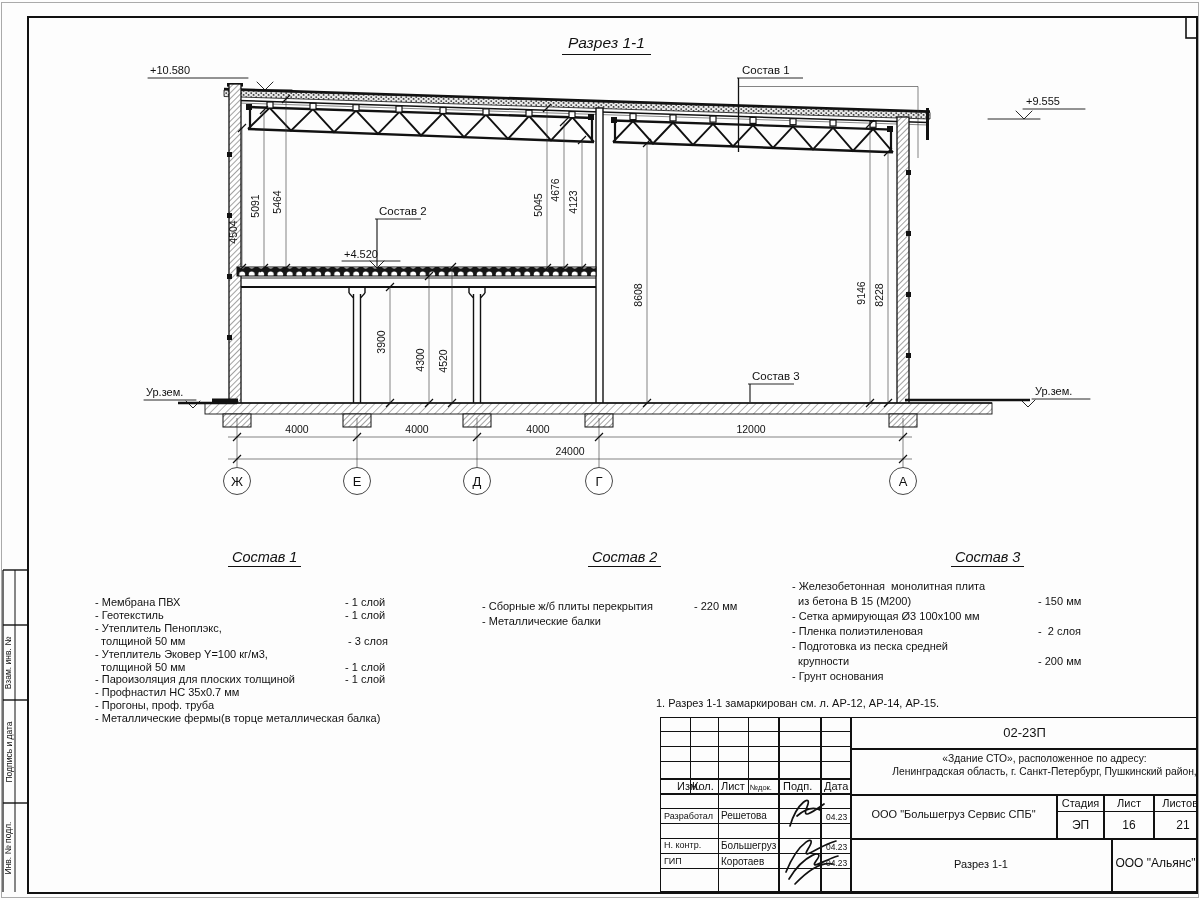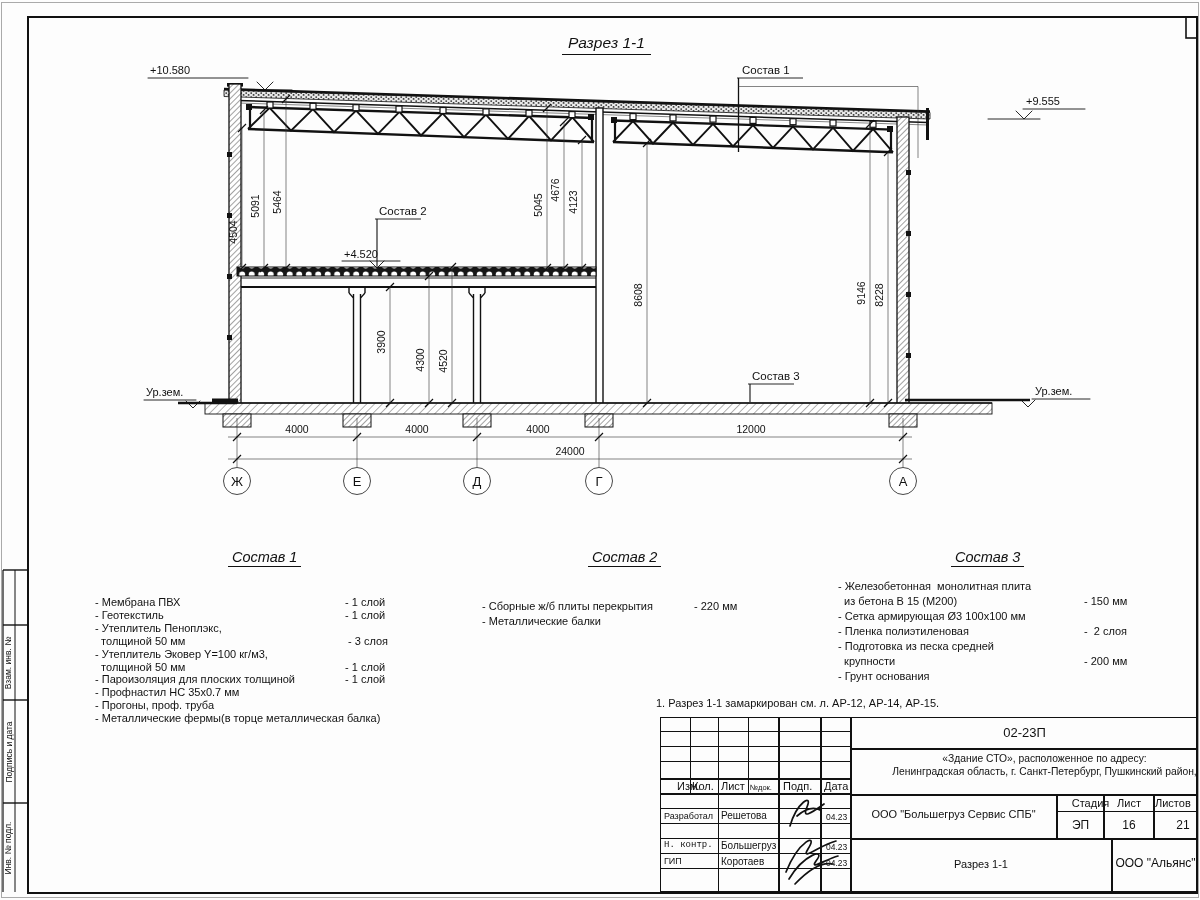--- a/index.html
+++ b/index.html
@@ -59,21 +59,21 @@
       <span></span>
   </div>
 
   <div class="abs slist" style="left:482px;top:599px;grid-template-columns:212px auto;line-height:14.5px;">
     <span>- Сборные ж/б плиты перекрытия</span>
       <span>- 220 мм</span>
     <span>- Металлические балки</span>
       <span></span>
   </div>
 
-  <div class="abs slist" style="left:838px;top:579px;grid-template-columns:246px auto;line-height:15px;">
+  <div class="abs slist" style="left:792px;top:579px;grid-template-columns:246px auto;line-height:15px;">
     <span>- Железобетонная  монолитная плита</span>
       <span></span>
     <span>  из бетона В 15 (М200)</span>
       <span>- 150 мм</span>
     <span>- Сетка армирующая Ø3 100х100 мм</span>
       <span></span>
     <span>- Пленка полиэтиленовая</span>
       <span>-  2 слоя</span>
     <span>- Подготовка из песка средней</span>
       <span></span>
@@ -118,36 +118,36 @@
     <div class="tb-txt" style="left:16px;top:62px;">Изм.</div>
     <div class="tb-txt" style="left:31px;top:62px;">Кол.</div>
     <div class="tb-txt" style="left:60px;top:62px;">Лист</div>
     <div class="tb-txt" style="left:89px;top:65px;font-size:7.5px;">№док.</div>
     <div class="tb-txt" style="left:122px;top:62px;">Подп.</div>
     <div class="tb-txt" style="left:163px;top:62px;">Дата</div>
 
     <div class="tb-txt" style="left:3px;top:93px;font-size:9px;">Разработал</div>
     <div class="tb-txt" style="left:60px;top:92px;font-size:10px;">Решетова</div>
     <div class="tb-txt" style="left:165px;top:94px;font-size:8.5px;">04.23</div>
-    <div class="tb-txt" style="left:3px;top:122px;font-size:9px;font-family:Liberation Mono, monospace;">Н. контр.</div>
+    <div class="tb-txt" style="left:3px;top:122px;font-size:9px;">Н. контр.</div>
     <div class="tb-txt" style="left:60px;top:122px;font-size:10px;">Большегруз</div>
     <div class="tb-txt" style="left:165px;top:124px;font-size:8.5px;">04.23</div>
     <div class="tb-txt" style="left:3px;top:138px;font-size:9px;">ГИП</div>
     <div class="tb-txt" style="left:60px;top:138px;font-size:10px;">Коротаев</div>
     <div class="tb-txt" style="left:165px;top:140px;font-size:8.5px;">04.23</div>
 
     <div class="tb-txt" style="left:190px;top:7px;width:347px;text-align:center;font-size:13px;">02-23П</div>
     <div class="tb-txt" style="left:190px;top:34px;width:347px;text-align:center;font-size:10.3px;line-height:13px;padding-left:40px;">
       <div>«Здание СТО», расположенное по адресу:</div>
       <div>Ленинградская область, г. Санкт-Петербург, Пушкинский район,</div>
     </div>
     <div class="tb-txt" style="left:190px;top:90px;width:205px;text-align:center;">ООО "Большегруз Сервис СПБ"</div>
-    <div class="tb-txt" style="left:397px;top:79px;width:65px;text-align:center;">Стадия</div>
+    <div class="tb-txt" style="left:397px;top:79px;width:45px;text-align:center;">Стадия</div>
     <div class="tb-txt" style="left:444px;top:79px;width:48px;text-align:center;">Лист</div>
-    <div class="tb-txt" style="left:494px;top:79px;width:43px;text-align:left;">Листов</div>
+    <div class="tb-txt" style="left:494px;top:79px;width:43px;text-align:right;">Листов</div>
     <div class="tb-txt" style="left:397px;top:100px;width:45px;text-align:center;font-size:12px;">ЭП</div>
     <div class="tb-txt" style="left:444px;top:100px;width:48px;text-align:center;font-size:12px;">16</div>
     <div class="tb-txt" style="left:494px;top:100px;width:56px;text-align:center;font-size:12px;">21</div>
     <div class="tb-txt" style="left:190px;top:140px;width:260px;text-align:center;">Разрез 1-1</div>
     <div class="tb-txt" style="left:452px;top:138px;width:85px;text-align:center;font-size:12px;">ООО "Альянс"</div>
   </div>
 
   <div class="vlabel-wrap" style="left:2px;top:625px;height:75px;">
     <span class="vlabel">Взам. инв. №</span>
     </div>

